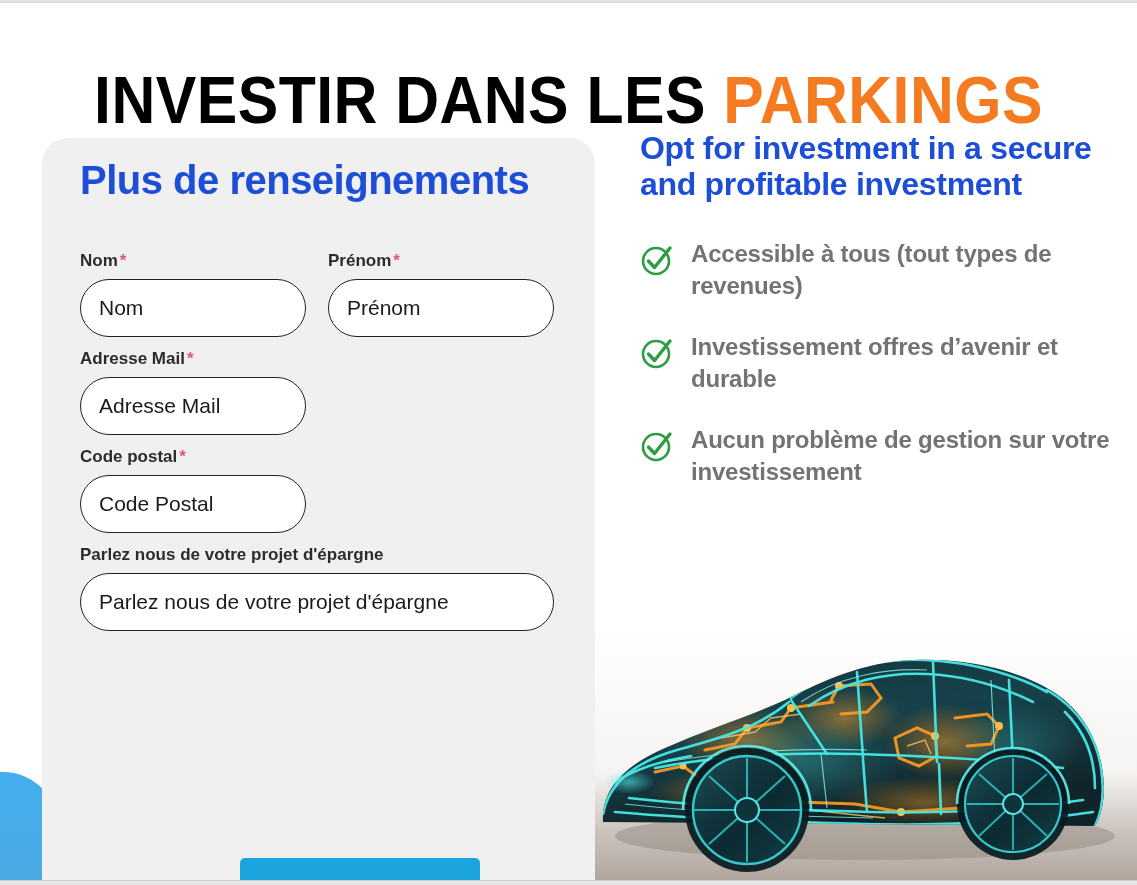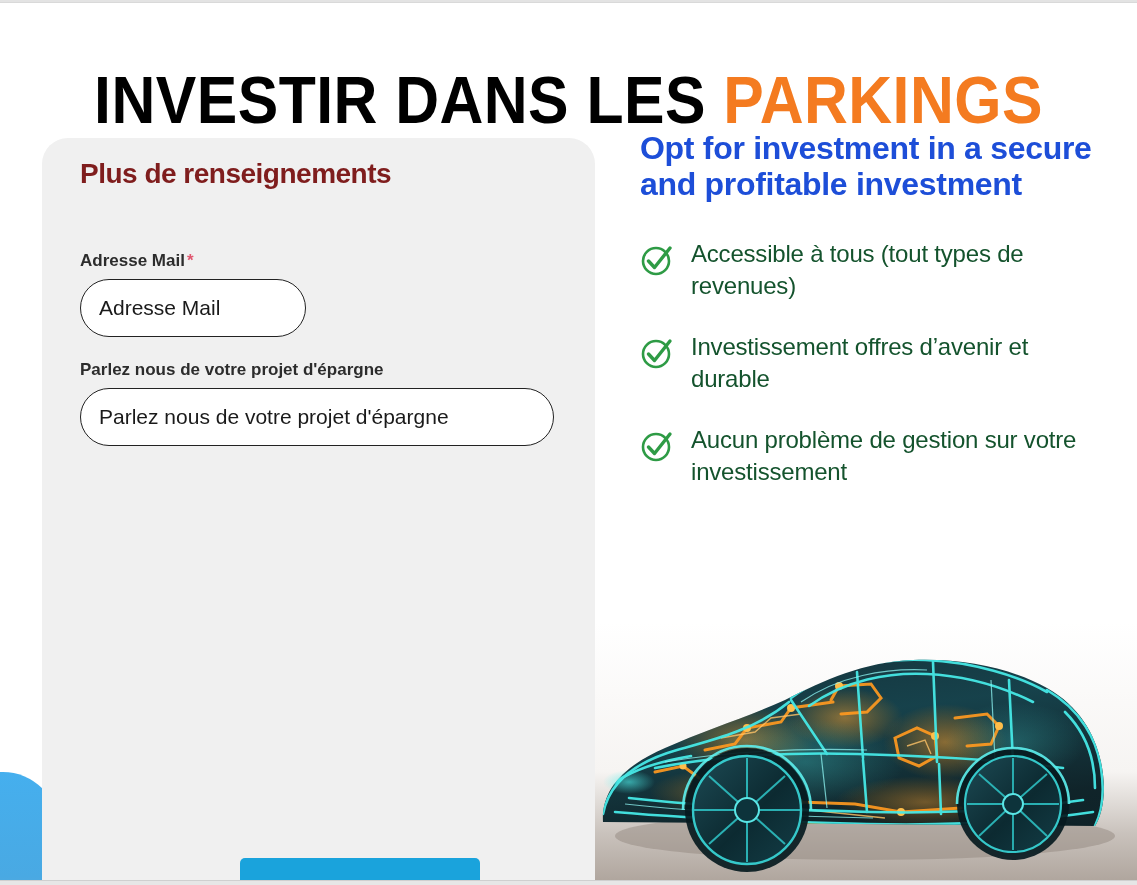--- a/index.html
+++ b/index.html
@@ -65,23 +65,23 @@
     height: 747px;
     background: #f0f0f0;
     border-radius: 26px 26px 0 0;
     z-index: 2;
     padding: 0;
   }
   .form-title {
     position: absolute;
     left: 38px;
     top: 20px;
-    font-size: 28px;
-    font-weight: bold;
-    color: #7f1d1d;
+    font-size: 40px;
+    font-weight: bold;
+    color: #1d4ed8;
     letter-spacing: -0.5px;
     white-space: nowrap;
   }
   .fields {
     position: absolute;
     left: 38px;
     top: 112px;
     width: 480px;
   }
   .row {
@@ -175,23 +175,23 @@
   }
   .benefit {
     display: flex;
     align-items: flex-start;
     gap: 17px;
     margin-bottom: 29px;
   }
   .check-icon { flex: 0 0 auto; margin-top: 5px; }
   .benefit-text {
     font-size: 24px;
-    font-weight: normal;
+    font-weight: bold;
     line-height: 32px;
-    color: #14532d;
+    color: #737373;
     letter-spacing: -0.2px;
   }
 
   
   .car-wrap {
     position: absolute;
     left: 595px;
     top: 622px;
     width: 542px;
     height: 258px;
@@ -219,29 +219,43 @@
   <h1 class="headline"><span>INVESTIR DANS LES </span><span class="accent">PARKINGS</span></h1>
 
   <div class="blue-curve"></div>
 
   <div class="form-card">
 
     <div class="form-title">Plus de renseignements</div>
 
     <div class="fields">
 
+      <div class="row">
+        <div class="field">
+          <div class="field-label"><span>Nom</span><span class="req">*</span></div>
+          <input class="pill-input" type="text" placeholder="Nom" style="">
+        </div>
+        <div class="field">
+          <div class="field-label"><span>Prénom</span><span class="req">*</span></div>
+          <input class="pill-input" type="text" placeholder="Prénom" style="">
+        </div>
+      </div>
 
       <div class="row">
         <div class="field">
           <div class="field-label"><span>Adresse Mail</span><span class="req">*</span></div>
           <input class="pill-input" type="text" placeholder="Adresse Mail" style="">
         </div>
       </div>
 
       <div class="row">
+        <div class="field">
+          <div class="field-label"><span>Code postal</span><span class="req">*</span></div>
+          <input class="pill-input" type="text" placeholder="Code Postal" style="">
+        </div>
       </div>
 
       <div class="row">
         <div class="field wide">
           <div class="field-label">Parlez nous de votre projet d'épargne</div>
           <input class="pill-input" type="text" placeholder="Parlez nous de votre projet d'épargne" style="">
         </div>
       </div>
 
     </div>

